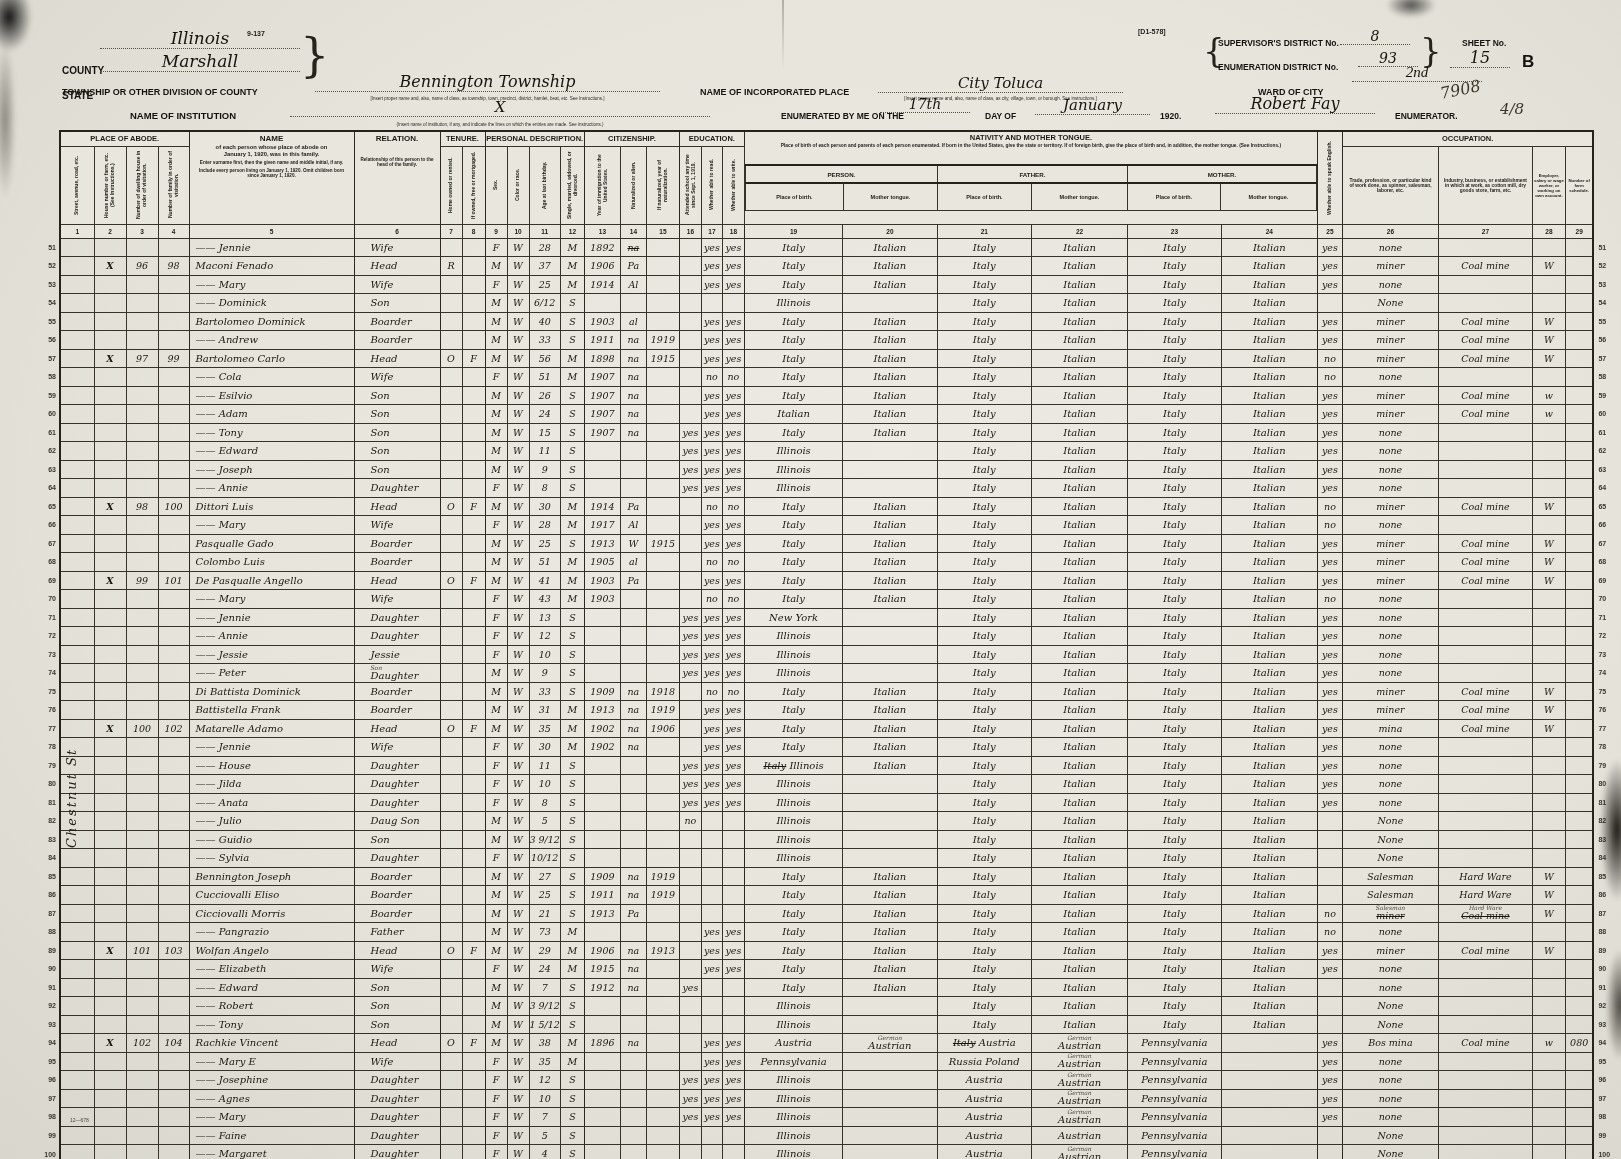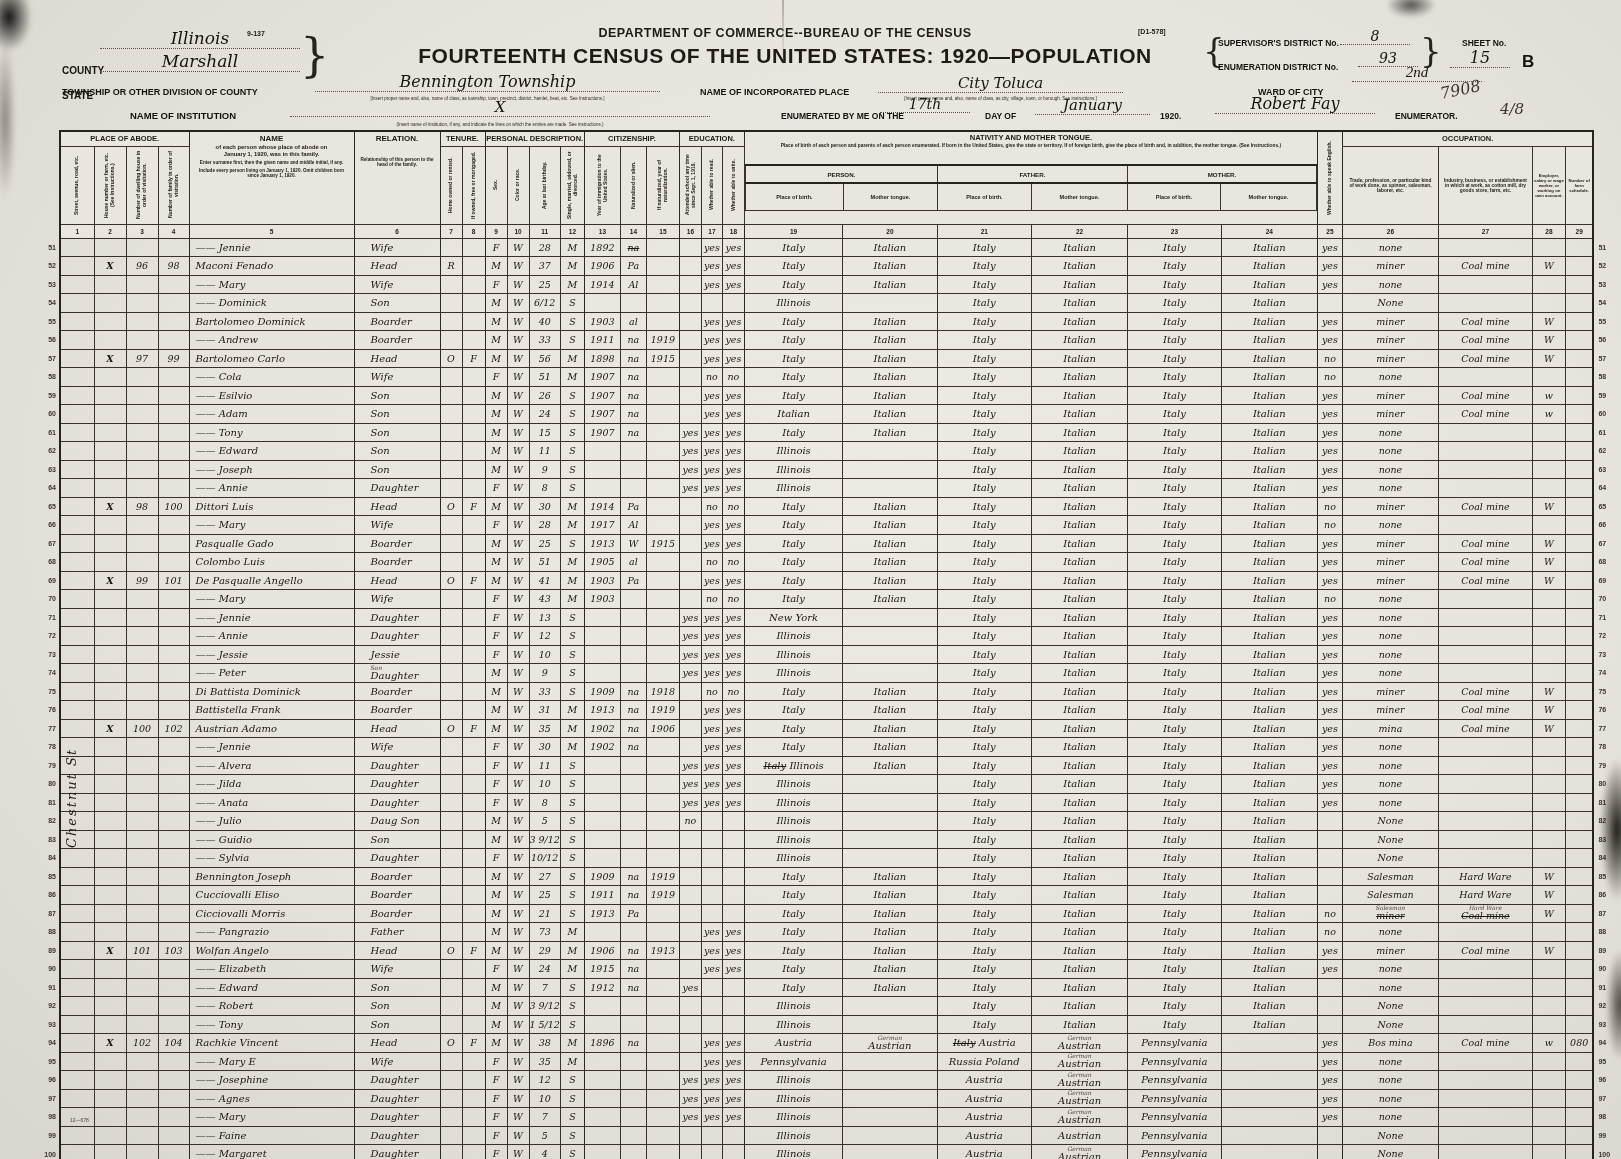--- a/index.html
+++ b/index.html
@@ -67,22 +67,20 @@
 <div class="page">
 
   <div class="abs" style="left:247px;top:30px;font-size:7px;font-weight:bold;">9-137</div>
 
   <span class="abs lbl" style="left:62px;top:42px;font-size:10px;margin-top:48px;">STATE</span>
   <span class="abs hw dot" style="left:100px;top:28px;width:200px;font-size:17px;">Illinois</span>
   <span class="abs lbl" style="left:62px;top:65px;font-size:10px;">COUNTY</span>
   <span class="abs hw dot" style="left:100px;top:51px;width:200px;font-size:17px;">Marshall</span>
   <span class="abs brace" style="left:300px;top:28px;font-size:46px;">}</span>
 
-  <div class="abs bigtitle" style="left:460px;top:26px;width:650px;font-size:12.5px;">DEPARTMENT OF COMMERCE--BUREAU OF THE CENSUS</div>
-  <div class="abs bigtitle" style="left:400px;top:44px;width:770px;font-size:21px;">FOURTEENTH CENSUS OF THE UNITED STATES: 1920—POPULATION</div>
   <div class="abs" style="left:1138px;top:28px;font-size:7px;font-weight:bold;">[D1-578]</div>
 
   <span class="abs brace" style="left:1203px;top:30px;font-size:34px;">{</span>
   <span class="abs lbl" style="left:1218px;top:38px;font-size:8.5px;">SUPERVISOR'S DISTRICT No.</span>
   <span class="abs hw dot" style="left:1340px;top:28px;width:70px;font-size:14px;">8</span>
   <span class="abs lbl" style="left:1218px;top:62px;font-size:8.5px;">ENUMERATION DISTRICT No.</span>
   <span class="abs hw dot" style="left:1358px;top:50px;width:60px;font-size:14px;">93</span>
   <span class="abs brace" style="left:1420px;top:30px;font-size:34px;">}</span>
 
   <span class="abs lbl" style="left:1462px;top:38px;font-size:8.5px;">SHEET No.</span>
@@ -1150,21 +1148,21 @@
             <td class="c"><span>W</span></td>
             <td class="c rb"></td>
             <td class="rn r">76</td>
           </tr>
           <tr class="fam">
             <td class="rn l">77</td>
             <td class="c lb"></td>
             <td class="c xmark"><span>X</span></td>
             <td class="c"><span>100</span></td>
             <td class="c gb"><span>102</span></td>
-            <td class="c nm gb"><span>Austrian Adamo</span></td>
+            <td class="c nm gb"><span>Matarelle Adamo</span></td>
             <td class="c rel gb"><span>Head</span></td>
             <td class="c"><span>O</span></td>
             <td class="c gb"><span>F</span></td>
             <td class="c"><span>M</span></td>
             <td class="c"><span>W</span></td>
             <td class="c"><span>35</span></td>
             <td class="c gb"><span>M</span></td>
             <td class="c"><span>1902</span></td>
             <td class="c"><span>na</span></td>
             <td class="c gb"><span>1906</span></td>
@@ -1216,21 +1214,21 @@
             <td class="c"></td>
             <td class="c rb"></td>
             <td class="rn r">78</td>
           </tr>
           <tr>
             <td class="rn l">79</td>
             <td class="c lb"></td>
             <td class="c"></td>
             <td class="c"></td>
             <td class="c gb"></td>
-            <td class="c nm gb"><span>—— Alvera</span></td>
+            <td class="c nm gb"><span>—— House</span></td>
             <td class="c rel gb"><span>Daughter</span></td>
             <td class="c"></td>
             <td class="c gb"></td>
             <td class="c"><span>F</span></td>
             <td class="c"><span>W</span></td>
             <td class="c"><span>11</span></td>
             <td class="c gb"><span>S</span></td>
             <td class="c"></td>
             <td class="c"></td>
             <td class="c gb"></td>

